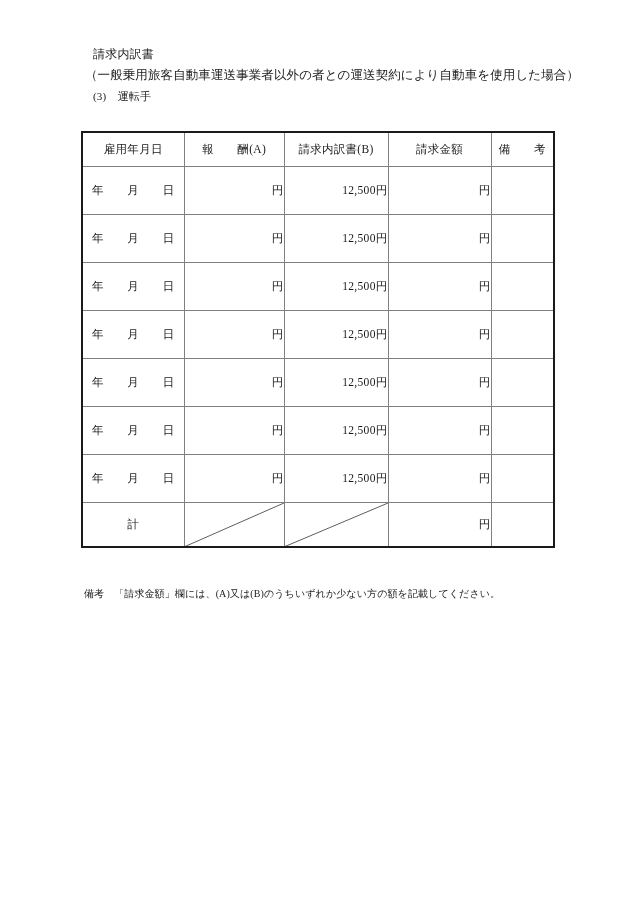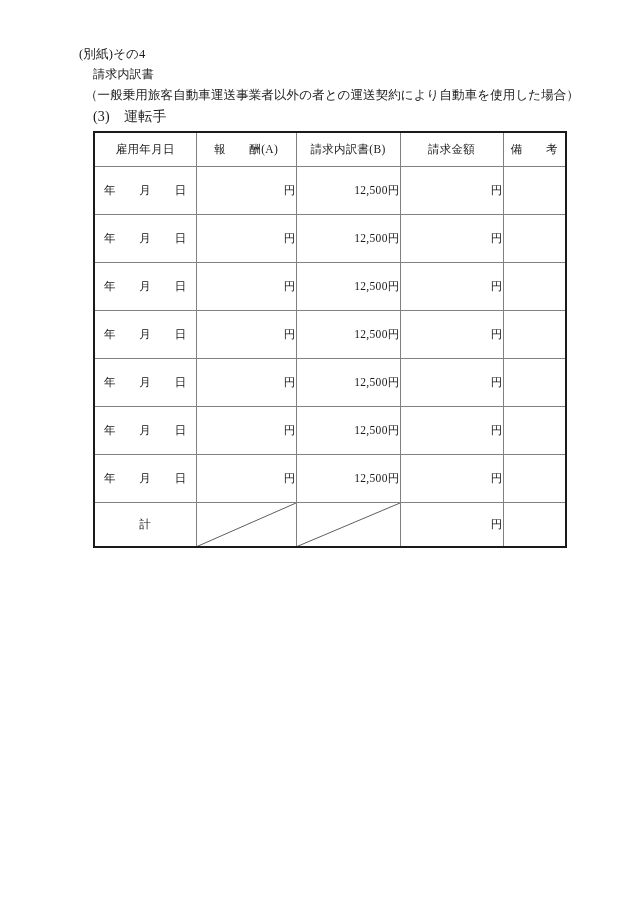--- a/index.html
+++ b/index.html
@@ -43,31 +43,31 @@
     white-space: pre;
   }
   .line-scope-note {
     font-size: 12.5px;
     line-height: 21px;
     letter-spacing: 0.1px;
     white-space: pre;
     text-align: right;
   }
   .line-section {
-    font-size: 14px;
+    font-size: 11px;
     line-height: 21px;
     letter-spacing: 0.2px;
     padding-left: 14px;
     white-space: pre;
   }
 
   
   .table-wrap {
     position: absolute;
-    left: 93px;
+    left: 81px;
     top: 131px;
     width: 472px;
   }
   table.form-table {
     border-collapse: collapse;
     table-layout: fixed;
     width: 472px;
     border: 2px solid #1a1a1a;
   }
   table.form-table td,
@@ -142,21 +142,20 @@
     white-space: pre;
   }
   .footer-note .note-label { margin-right: 10px; }
 </style>
 </head>
 <body>
 
 <div class="page">
 
   <div class="heading-block">
-    <div class="line-form-id">(別紙)その4</div>
     <div class="line-doc-title">請求内訳書</div>
     <div class="line-scope-note">（一般乗用旅客自動車運送事業者以外の者との運送契約により自動車を使用した場合）</div>
     <div class="line-section">(3)　運転手</div>
   </div>
 
   <div class="table-wrap">
     <table class="form-table">
       <colgroup>
         <col class="col-date">
         <col class="col-reward">
@@ -244,14 +243,15 @@
             </svg>
           </td>
           <td class="cell-right">円</td>
           <td class="cell-blank"></td>
         </tr>
 
       </tbody>
     </table>
   </div>
 
+  <div class="footer-note"><span class="note-label">備考</span><span>「請求金額」欄には、(A)又は(B)のうちいずれか少ない方の額を記載してください。</span></div>
 
 </div>
 
 </body></html>

